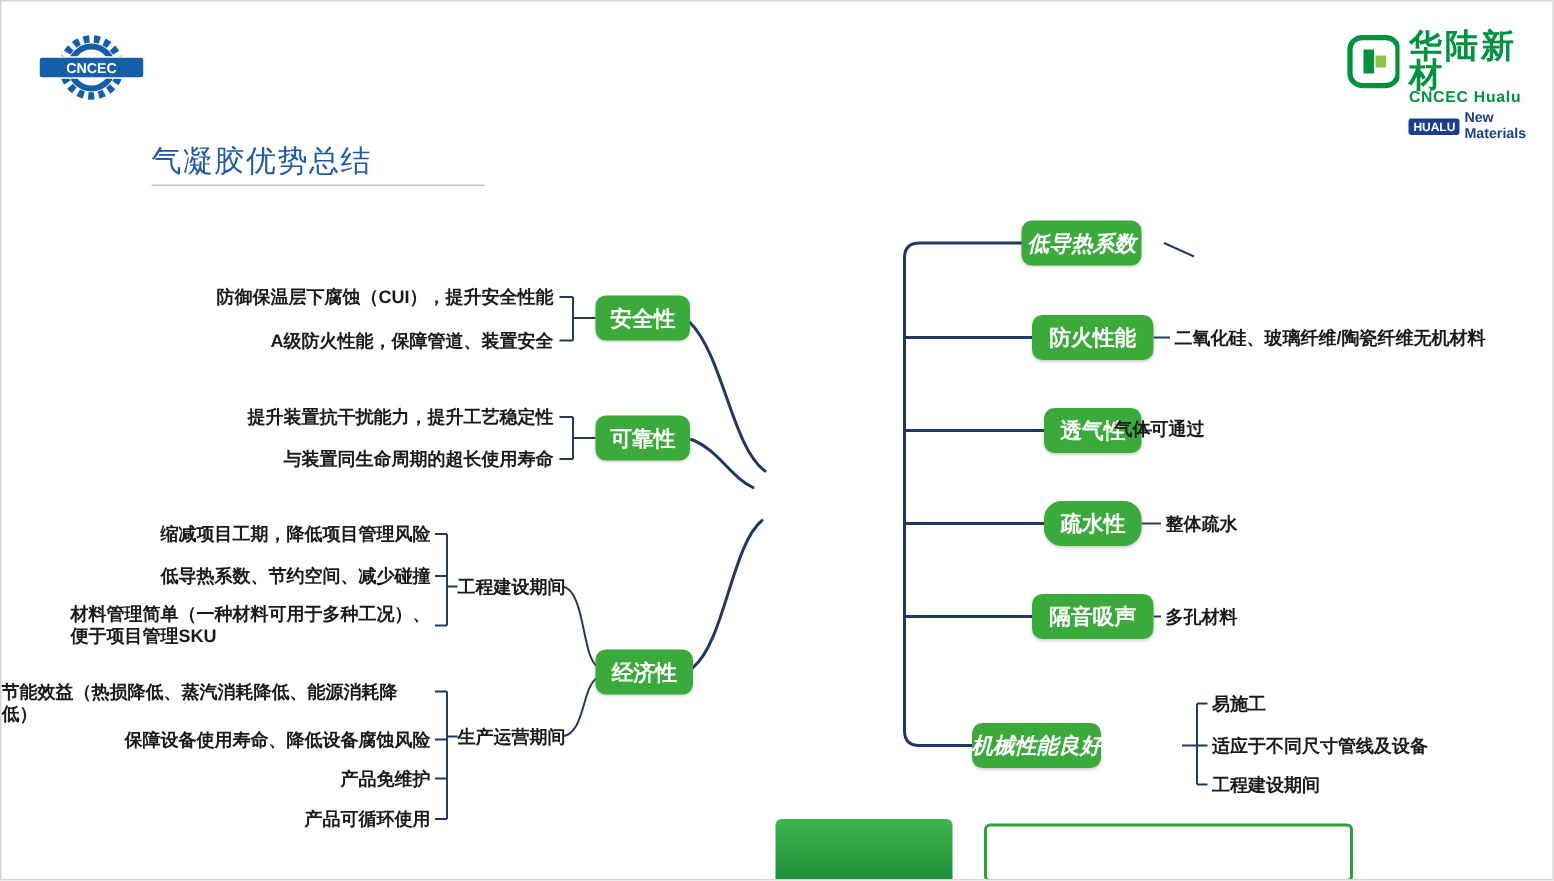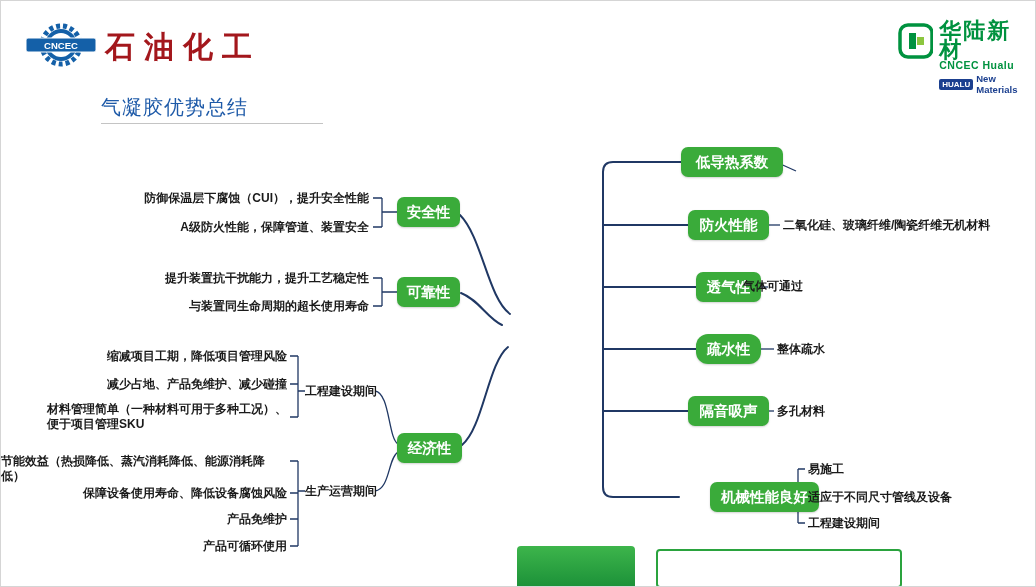--- a/index.html
+++ b/index.html
@@ -68,21 +68,20 @@
 
   <div class="abs node" style="left:22px;top:22px;">
     <svg width="76" height="44">
       <circle cx="38" cy="22" r="19" fill="none" stroke="#1460a8" stroke-width="5" stroke-dasharray="4 3"></circle>
       <circle cx="38" cy="22" r="16" fill="#1460a8"></circle>
       <circle cx="38" cy="22" r="12" fill="#ffffff"></circle>
       <rect x="3" y="15" width="70" height="14" rx="2" fill="#1460a8" stroke="#ffffff" stroke-width="1"></rect>
       <text x="38" y="25.5" text-anchor="middle" fill="#ffffff" font-size="9.5" font-weight="bold" font-family="Liberation Sans, sans-serif">CNCEC</text>
     </svg>
   </div>
-  <div class="abs node calligraphy" style="left:104px;top:26px;">石油化工</div>
 
   <div class="abs node" style="left:896px;top:20px;display:flex;gap:6px;">
     <svg width="38" height="40">
       <rect x="3" y="4" width="32" height="32" rx="8" fill="none" stroke="#00923f" stroke-width="3.5"></rect>
       <path d="M 12 12 h 7 v 16 h -7 z" fill="#00923f"></path>
       <path d="M 20 16 h 7 v 8 h -7 z" fill="#8cc63f"></path>
     </svg>
     <div>
       <div class="hualu-name">华陆新材</div>
       <div class="hualu-sub">CNCEC Hualu</div>
@@ -94,35 +93,35 @@
   </div>
 
   <div class="abs node page-title" style="left:100px;top:93px;">气凝胶优势总结</div>
   <div class="abs node title-rule" style="left:100px;top:122px;width:222px;"></div>
 
 
   <div class="abs node pill" style="left:396px;top:196px;width:63px;height:30px;">安全性</div>
   <div class="abs node pill" style="left:396px;top:276px;width:63px;height:30px;">可靠性</div>
   <div class="abs node pill" style="left:396px;top:432px;width:65px;height:30px;">经济性</div>
 
-  <div class="abs node pill" style="left:680px;top:146px;width:102px;height:30px;">低导热系数</div>
+  <div class="abs node pill" style="left:680px;top:146px;width:80px;height:30px;font-style:italic;">低导热系数</div>
   <div class="abs node pill" style="left:687px;top:209px;width:81px;height:30px;">防火性能</div>
   <div class="abs node pill" style="left:695px;top:271px;width:65px;height:30px;">透气性</div>
   <div class="abs node pill" style="left:695px;top:333px;width:65px;height:30px;border-radius:12px;">疏水性</div>
   <div class="abs node pill" style="left:687px;top:395px;width:81px;height:30px;">隔音吸声</div>
-  <div class="abs node pill" style="left:709px;top:481px;width:109px;height:30px;">机械性能良好</div>
+  <div class="abs node pill" style="left:647px;top:481px;width:86px;height:30px;font-style:italic;">机械性能良好</div>
 
   <div class="abs txt t-right" style="right:666px;top:190px;">防御保温层下腐蚀（CUI），提升安全性能</div>
   <div class="abs txt t-right" style="right:666px;top:219px;">A级防火性能，保障管道、装置安全</div>
 
   <div class="abs txt t-right" style="right:666px;top:270px;">提升装置抗干扰能力，提升工艺稳定性</div>
   <div class="abs txt t-right" style="right:666px;top:298px;">与装置同生命周期的超长使用寿命</div>
 
   <div class="abs txt t-right" style="right:748px;top:348px;">缩减项目工期，降低项目管理风险</div>
-  <div class="abs txt t-right" style="right:748px;top:376px;">减少占地、产品免维护、减少碰撞</div>
+  <div class="abs txt t-right" style="right:748px;top:376px;">低导热系数、节约空间、减少碰撞</div>
   <div class="abs txt t-right" style="right:748px;top:401px;">材料管理简单（一种材料可用于多种工况）、
 便于项目管理SKU</div>
   <div class="abs txt" style="left:304px;top:383px;">工程建设期间</div>
 
   <div class="abs txt t-right" style="right:748px;top:453px;">节能效益（热损降低、蒸汽消耗降低、能源消耗降低）</div>
   <div class="abs txt t-right" style="right:748px;top:485px;">保障设备使用寿命、降低设备腐蚀风险</div>
   <div class="abs txt t-right" style="right:748px;top:511px;">产品免维护</div>
   <div class="abs txt t-right" style="right:748px;top:538px;">产品可循环使用</div>
   <div class="abs txt" style="left:304px;top:483px;">生产运营期间</div>
 

